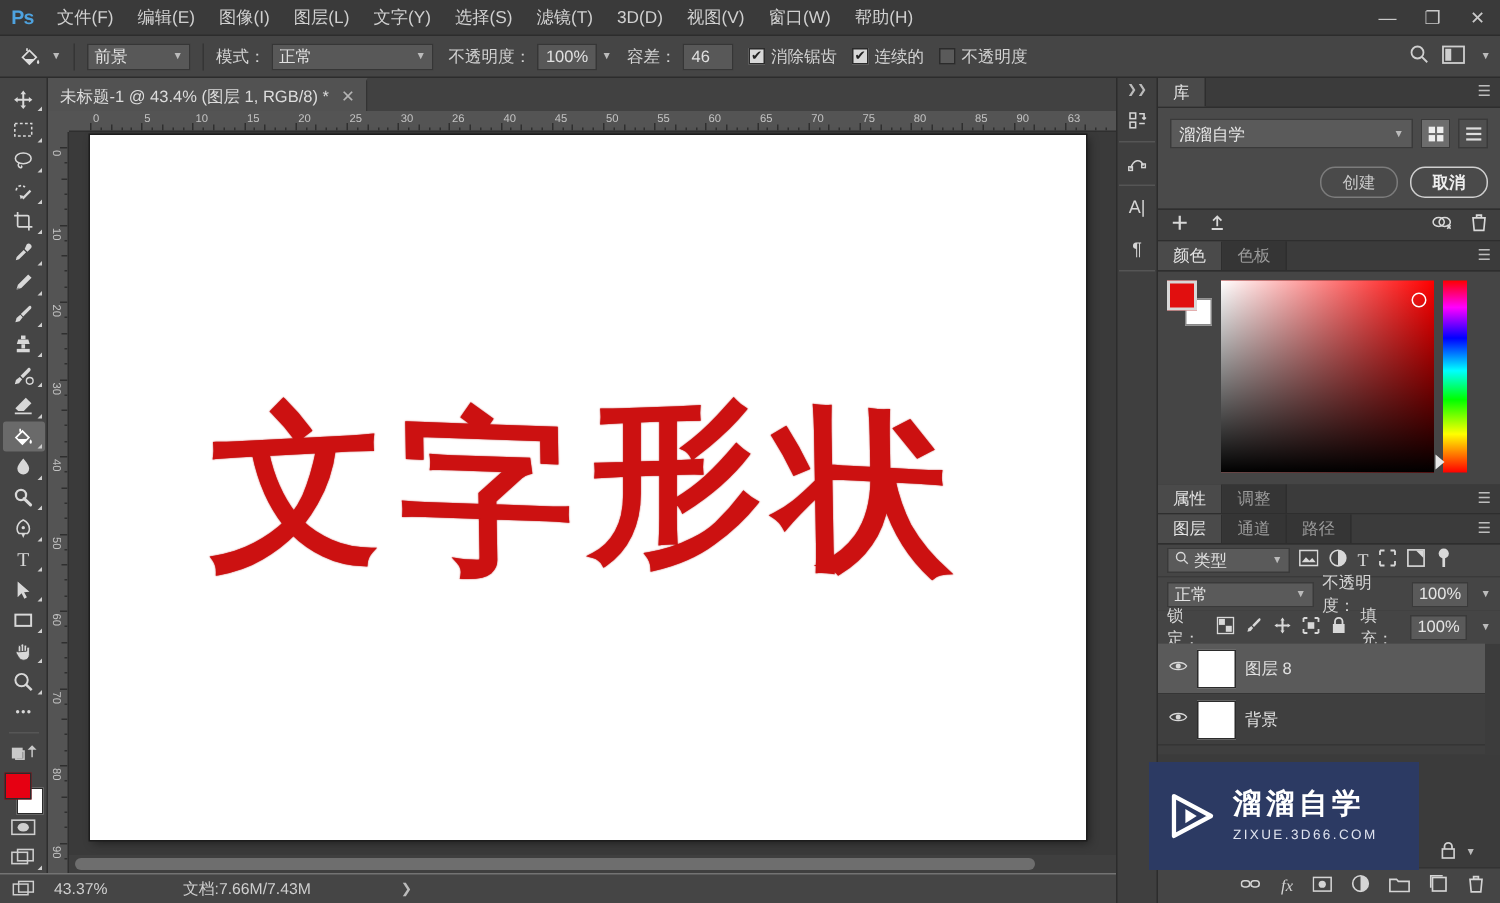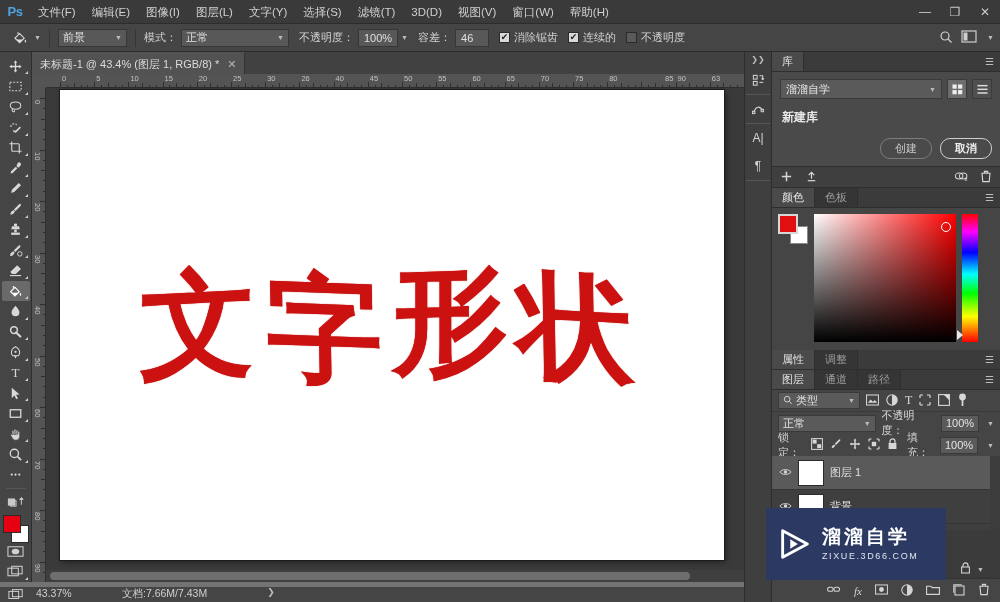--- a/index.html
+++ b/index.html
@@ -144,22 +144,22 @@
   }
   .canvas-scroll-h {
     position: absolute; left: 14px; bottom: 0; height: 12px; width: 714px; background: #3f3f3f;
   }
   .thumbv { position: absolute; left: 2px; top: 4px; width: 8px; height: 440px; background: #6e6e6e; border-radius: 4px; }
   .thumbh { position: absolute; top: 2px; left: 4px; height: 8px; width: 640px; background: #6e6e6e; border-radius: 4px; }
 
   
   .statusbar {
     position: absolute; bottom: 0; left: 0; width: 772px; height: 20px;
-    background: #454545; border-top: 5px solid #737373;
-    display: flex; font-size: 10.5px; color: #cfcfcf;
+    background: #454545; border-top: 1px solid #737373;
+    display: flex; align-items: center; font-size: 10.5px; color: #cfcfcf;
   }
   .status-icon { width: 32px; display: flex; align-items: center; justify-content: center; }
   .status-zoom { width: 64px; padding-left: 4px; }
   .status-doc { padding-left: 26px; }
   .status-caret { margin-left: 60px; font-size: 9px; color: #bbb; }
 
   
   .icon-dock {
     position: absolute; top: 52px; right: 228px; width: 28px; height: 550px;
     background: #3f3f3f; border-left: 1px solid #2c2c2c; border-right: 1px solid #2c2c2c;
@@ -655,21 +655,21 @@
         <div class="rtick" style="left: 540.68px; height: 4px;"></div>
         <div class="rtick" style="left: 547.52px; height: 2.5px;"></div>
         <div class="rtick" style="left: 554.36px; height: 2.5px;"></div>
         <div class="rtick" style="left: 561.2px; height: 5px;"></div>
         <div class="rlabel" style="left: 563.2px;">80</div>
         <div class="rtick" style="left: 568.04px; height: 2.5px;"></div>
         <div class="rtick" style="left: 574.88px; height: 4px;"></div>
         <div class="rtick" style="left: 581.72px; height: 2.5px;"></div>
         <div class="rtick" style="left: 588.56px; height: 2.5px;"></div>
         <div class="rtick" style="left: 595.4px; height: 5px;"></div>
-        <div class="rlabel" style="left: 619px;">85</div>
+        <div class="rlabel" style="left: 604px;">85</div>
         <div class="rtick" style="left: 602.24px; height: 2.5px;"></div>
         <div class="rtick" style="left: 609.08px; height: 4px;"></div>
         <div class="rtick" style="left: 615.92px; height: 2.5px;"></div>
         <div class="rtick" style="left: 622.76px; height: 2.5px;"></div>
         <div class="rtick" style="left: 629.6px; height: 5px;"></div>
         <div class="rlabel" style="left: 631.6px;">90</div>
         <div class="rtick" style="left: 636.44px; height: 2.5px;"></div>
         <div class="rtick" style="left: 643.28px; height: 4px;"></div>
         <div class="rtick" style="left: 650.12px; height: 2.5px;"></div>
         <div class="rtick" style="left: 656.96px; height: 2.5px;"></div>
@@ -818,21 +818,20 @@
             </svg>
         </div>
         <div class="lib-viewbtn">
           <svg width="11" height="11" viewBox="0 0 12 12">
               <rect x="0.5" y="1" width="11" height="1.6" fill="#ddd"></rect>
               <rect x="0.5" y="5" width="11" height="1.6" fill="#ddd"></rect>
               <rect x="0.5" y="9" width="11" height="1.6" fill="#ddd"></rect>
             </svg>
         </div>
       </div>
-      <div class="newlib-title">新建库</div>
       <div class="newlib-btns">
         <div class="pill">创建</div>
         <div class="pill primary">取消</div>
       </div>
     </div>
     <div class="lib-toolrow">
       <span>
         <svg width="13" height="13" viewBox="0 0 14 14">
             <path d="M7 2v10M2 7h10" stroke="#d8d8d8" stroke-width="1.6"></path>
           </svg>
@@ -988,21 +987,21 @@
 
     <div class="layer-list">
       <div class="layer-row sel">
         <span class="eye">
           <svg width="13" height="10" viewBox="0 0 14 10">
               <path d="M1 5C3 1.6 11 1.6 13 5c-2 3.4-10 3.4-12 0z" fill="none" stroke="#d8d8d8" stroke-width="1"></path>
               <circle cx="7" cy="5" r="1.8" fill="#d8d8d8"></circle>
             </svg>
         </span>
         <span class="layer-thumb"></span>
-        <span class="layer-name">图层 1</span>
+        <span class="layer-name">图层 8</span>
       </div>
       <div class="layer-row">
         <span class="eye">
           <svg width="13" height="10" viewBox="0 0 14 10">
               <path d="M1 5C3 1.6 11 1.6 13 5c-2 3.4-10 3.4-12 0z" fill="none" stroke="#d8d8d8" stroke-width="1"></path>
               <circle cx="7" cy="5" r="1.8" fill="#d8d8d8"></circle>
             </svg>
         </span>
         <span class="layer-thumb"></span>
         <span class="layer-name">背景</span>

